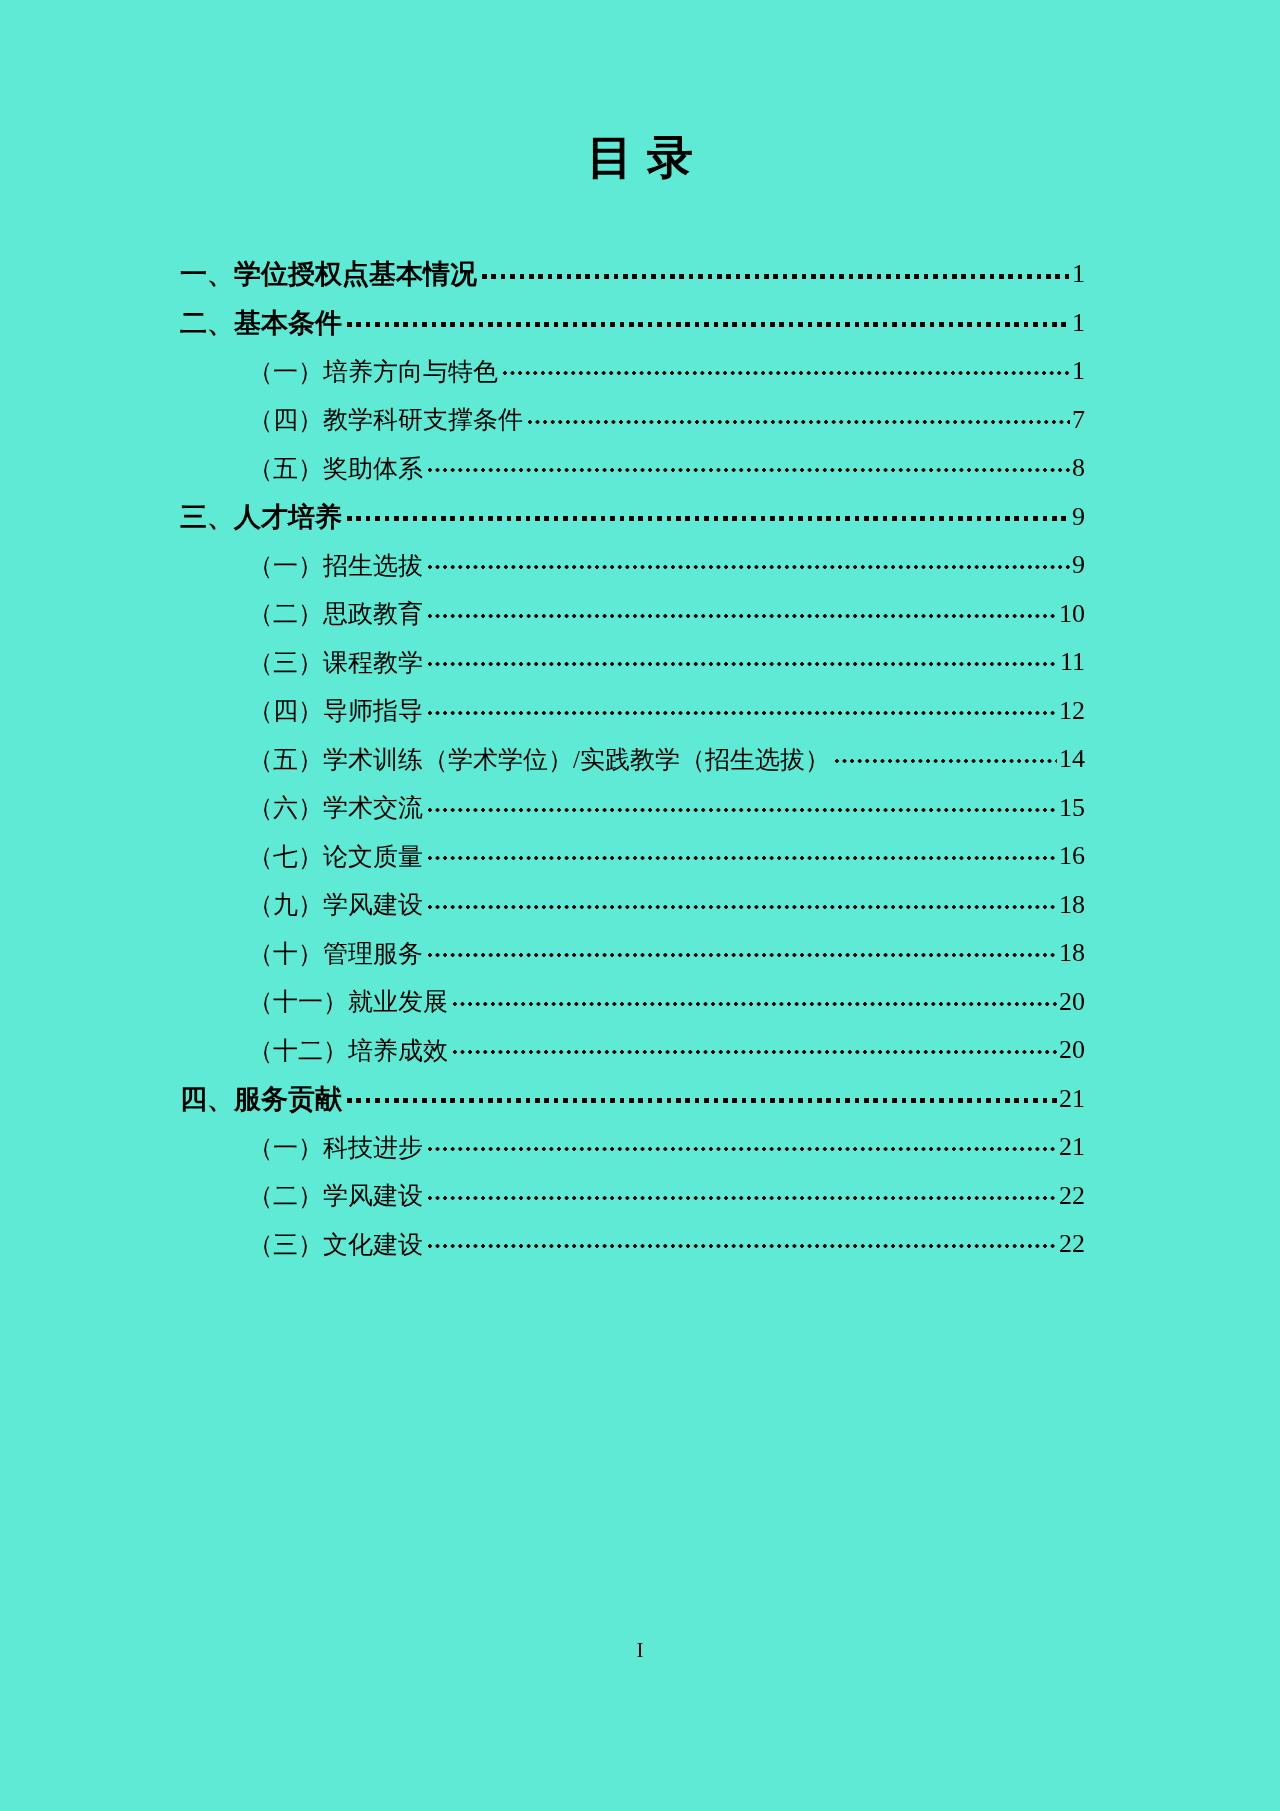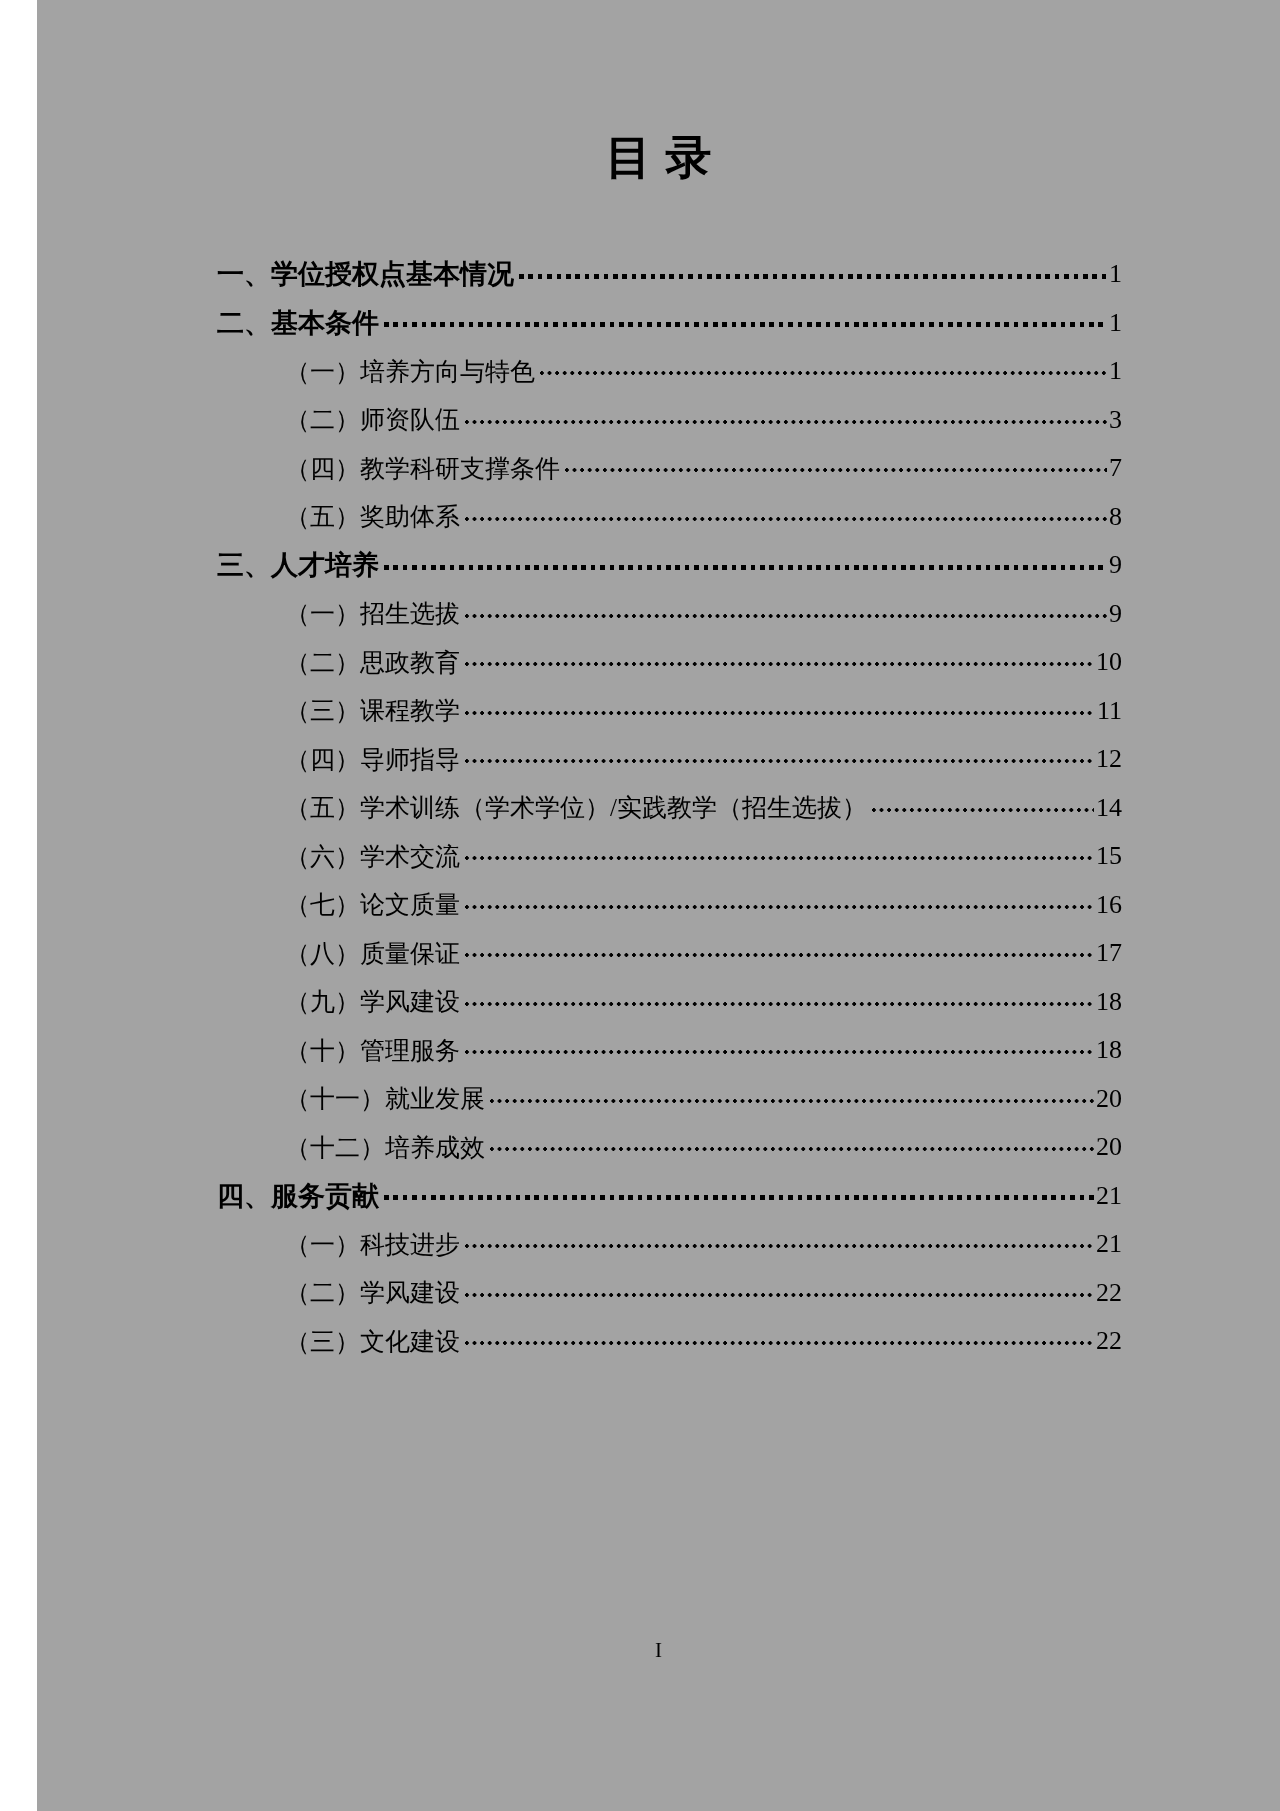--- a/index.html
+++ b/index.html
@@ -8,22 +8,21 @@
     height: 1811px;
     background: #ffffff;
     position: relative;
     font-family: "Liberation Serif", "DejaVu Serif", serif;
     color: #000;
     overflow: hidden;
   }
   .page {
     position: absolute;
     inset: 0;
-    background: #a3a3a3;
-    margin-left: 37px;
+    background: #5eead4;
   }
   .page-title {
     position: absolute;
     top: 130px;
     left: 0;
     right: 0;
     text-align: center;
     font-family: "Liberation Sans", "DejaVu Sans", sans-serif;
     font-weight: bold;
     font-size: 46px;
@@ -102,25 +101,20 @@
         <span class="t-label">二、基本条件</span>
         <span class="t-leader"></span>
         <span class="t-page">1</span>
       </div>
       <div class="toc-row lvl2">
         <span class="t-label">（一）培养方向与特色</span>
         <span class="t-leader"></span>
         <span class="t-page">1</span>
       </div>
       <div class="toc-row lvl2">
-        <span class="t-label">（二）师资队伍</span>
-        <span class="t-leader"></span>
-        <span class="t-page">3</span>
-      </div>
-      <div class="toc-row lvl2">
         <span class="t-label">（四）教学科研支撑条件</span>
         <span class="t-leader"></span>
         <span class="t-page">7</span>
       </div>
       <div class="toc-row lvl2">
         <span class="t-label">（五）奖助体系</span>
         <span class="t-leader"></span>
         <span class="t-page">8</span>
       </div>
       <div class="toc-row lvl1">
@@ -155,25 +149,20 @@
       </div>
       <div class="toc-row lvl2">
         <span class="t-label">（六）学术交流</span>
         <span class="t-leader"></span>
         <span class="t-page">15</span>
       </div>
       <div class="toc-row lvl2">
         <span class="t-label">（七）论文质量</span>
         <span class="t-leader"></span>
         <span class="t-page">16</span>
-      </div>
-      <div class="toc-row lvl2">
-        <span class="t-label">（八）质量保证</span>
-        <span class="t-leader"></span>
-        <span class="t-page">17</span>
       </div>
       <div class="toc-row lvl2">
         <span class="t-label">（九）学风建设</span>
         <span class="t-leader"></span>
         <span class="t-page">18</span>
       </div>
       <div class="toc-row lvl2">
         <span class="t-label">（十）管理服务</span>
         <span class="t-leader"></span>
         <span class="t-page">18</span>

